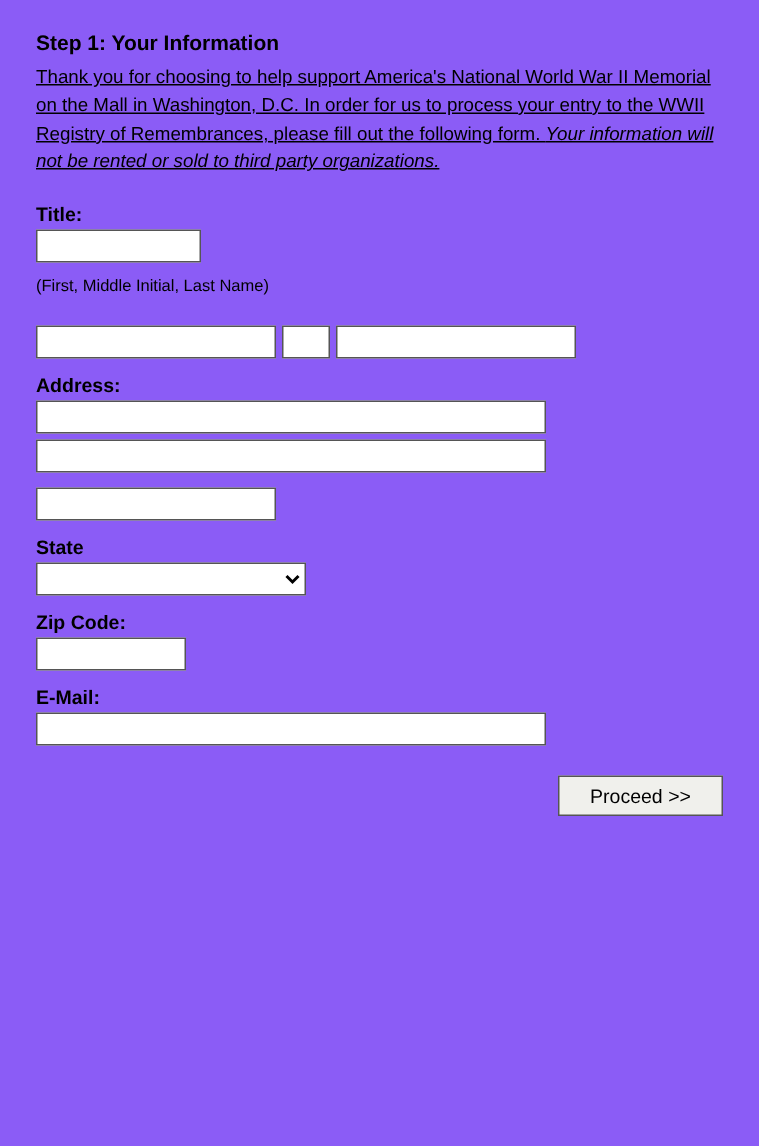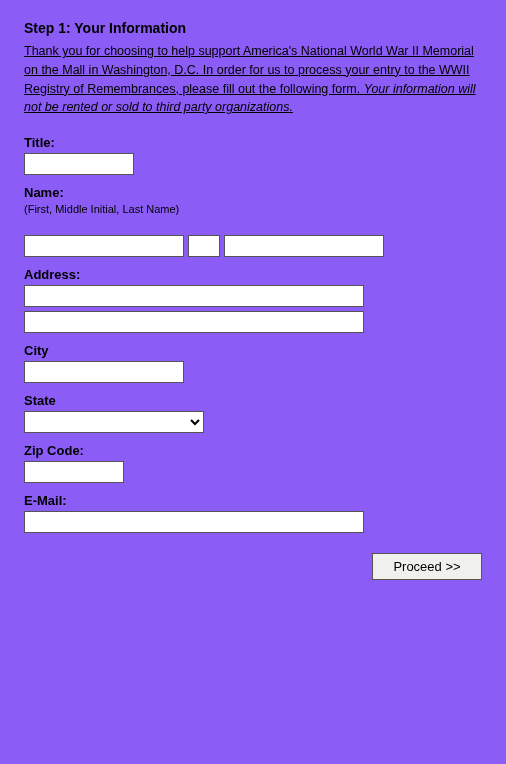--- a/index.html
+++ b/index.html
@@ -148,38 +148,36 @@
       <span>Thank you for choosing to help support America's National World War II Memorial on the Mall in Washington, D.C. In order for us to process your entry to the WWII Registry of Remembrances, please fill out the following form. </span><em>Your information will not be rented or sold to third party organizations.</em>
     </p>
   </div>
 
   <div class="form-section">
     <label class="field-label">Title:</label>
     <input type="text" class="title-input" style="">
   </div>
 
   <div class="form-section">
-    <label class="field-label">Name:</label>
     <span class="field-sublabel">(First, Middle Initial, Last Name)</span>
     <div class="name-row">
       <input type="text" class="name-first" style="">
       <input type="text" class="name-mi" style="">
       <input type="text" class="name-last" style="">
     </div>
   </div>
 
 
   <div class="form-section">
     <label class="field-label">Address:</label>
     <input type="text" class="address-input" style="">
     <input type="text" class="address-input" style="">
   </div>
 
   <div class="form-section">
-    <label class="field-label">City</label>
     <input type="text" class="city-input" style="">
   </div>
 
   <div class="form-section">
     <label class="field-label">State</label>
     <select class="state-select">
     <option value=""></option><option value="AL">AL</option><option value="AK">AK</option><option value="AZ">AZ</option><option value="AR">AR</option><option value="CA">CA</option><option value="CO">CO</option><option value="CT">CT</option><option value="DE">DE</option><option value="FL">FL</option><option value="GA">GA</option><option value="HI">HI</option><option value="ID">ID</option><option value="IL">IL</option><option value="IN">IN</option><option value="IA">IA</option><option value="KS">KS</option><option value="KY">KY</option><option value="LA">LA</option><option value="ME">ME</option><option value="MD">MD</option><option value="MA">MA</option><option value="MI">MI</option><option value="MN">MN</option><option value="MS">MS</option><option value="MO">MO</option><option value="MT">MT</option><option value="NE">NE</option><option value="NV">NV</option><option value="NH">NH</option><option value="NJ">NJ</option><option value="NM">NM</option><option value="NY">NY</option><option value="NC">NC</option><option value="ND">ND</option><option value="OH">OH</option><option value="OK">OK</option><option value="OR">OR</option><option value="PA">PA</option><option value="RI">RI</option><option value="SC">SC</option><option value="SD">SD</option><option value="TN">TN</option><option value="TX">TX</option><option value="UT">UT</option><option value="VT">VT</option><option value="VA">VA</option><option value="WA">WA</option><option value="WV">WV</option><option value="WI">WI</option><option value="WY">WY</option></select>
   </div>
 
   <div class="form-section">

